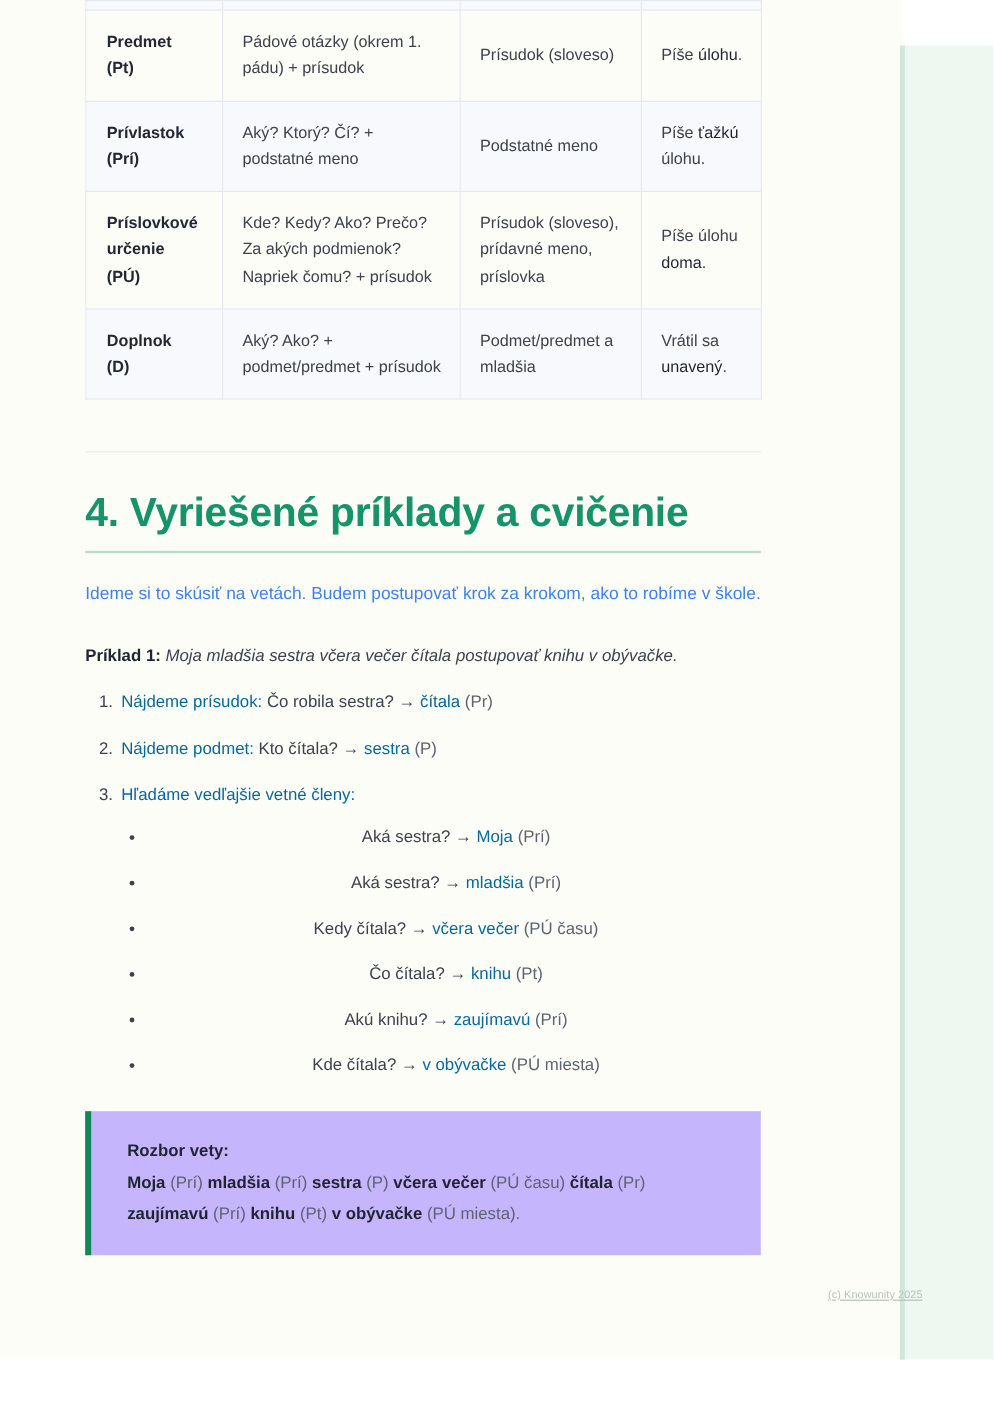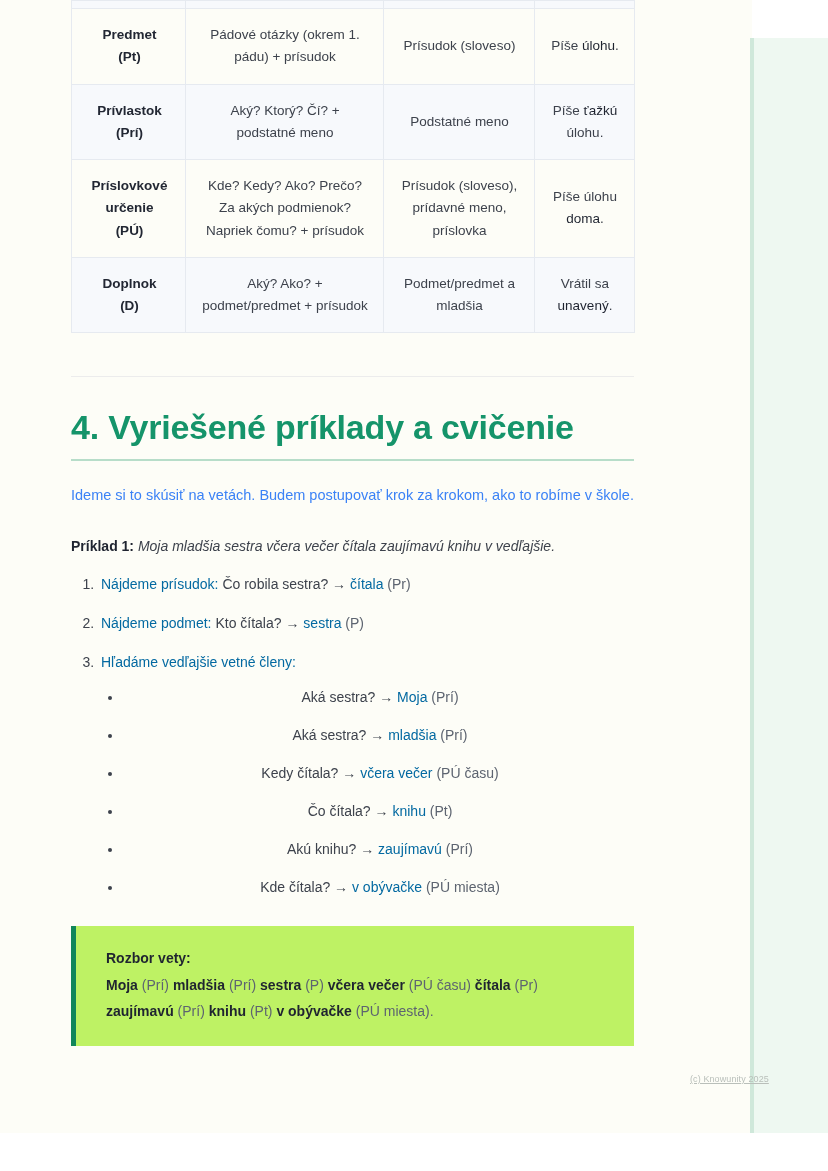--- a/index.html
+++ b/index.html
@@ -67,21 +67,20 @@
     top: 0;
     width: 563px;
   }
 
   
   table.gram {
     width: 563px;
     border-collapse: collapse;
     table-layout: fixed;
     margin: 0;
-    text-align: center;
   }
   table.gram col.c1 { width: 114px; }
   table.gram col.c2 { width: 198px; }
   table.gram col.c3 { width: 151px; }
   table.gram col.c4 { width: 100px; }
 
   table.gram td {
     border: 1px solid #e6eaf0;
     padding: 15px 15px 15px 16px;
     vertical-align: middle;
@@ -170,21 +169,21 @@
     margin-bottom: 17px;
     line-height: 1.5;
     padding-left: 3px;
   }
   ul.subs > li:last-child { margin-bottom: 0; }
 
   
   .callout {
     margin: 28px 0 0 0;
     width: 563px;
-    background: #bef264;
+    background: #c4b5fd;
     border-left: 5px solid #11865a;
     padding: 20px 26px 21px 30px;
     font-size: 14px;
     line-height: 1.85;
     color: #3d424c;
   }
   .callout .co-title {
     font-weight: bold;
     color: #1f2430;
     display: block;
@@ -250,21 +249,21 @@
 
     <div class="hr-light"></div>
 
     <h2 class="section-title">4. Vyriešené príklady a cvičenie</h2>
     <div class="title-rule"></div>
 
     <p class="body">Ideme si to skúsiť na vetách. Budem postupovať krok za krokom, ako to robíme v škole.</p>
 
     <p class="example">
       <span class="lbl">Príklad 1:</span>
-      <span class="sent">Moja mladšia sestra včera večer čítala zaujímavú knihu v vedľajšie.</span>
+      <span class="sent">Moja mladšia sestra včera večer čítala postupovať knihu v obývačke.</span>
     </p>
 
     <ol class="steps" id="steps-list">
         <li><b>Nájdeme prísudok:</b> Čo robila sestra? → <b>čítala</b><span class="mut"> (Pr)</span></li>
         <li><b>Nájdeme podmet:</b> Kto čítala? → <b>sestra</b><span class="mut"> (P)</span></li>
         <li><b>Hľadáme vedľajšie vetné členy:</b><ul class="subs">
             <li>Aká sestra? → <b>Moja</b><span class="mut"> (Prí)</span></li>
             <li>Aká sestra? → <b>mladšia</b><span class="mut"> (Prí)</span></li>
             <li>Kedy čítala? → <b>včera večer</b><span class="mut"> (PÚ času)</span></li>
             <li>Čo čítala? → <b>knihu</b><span class="mut"> (Pt)</span></li>

